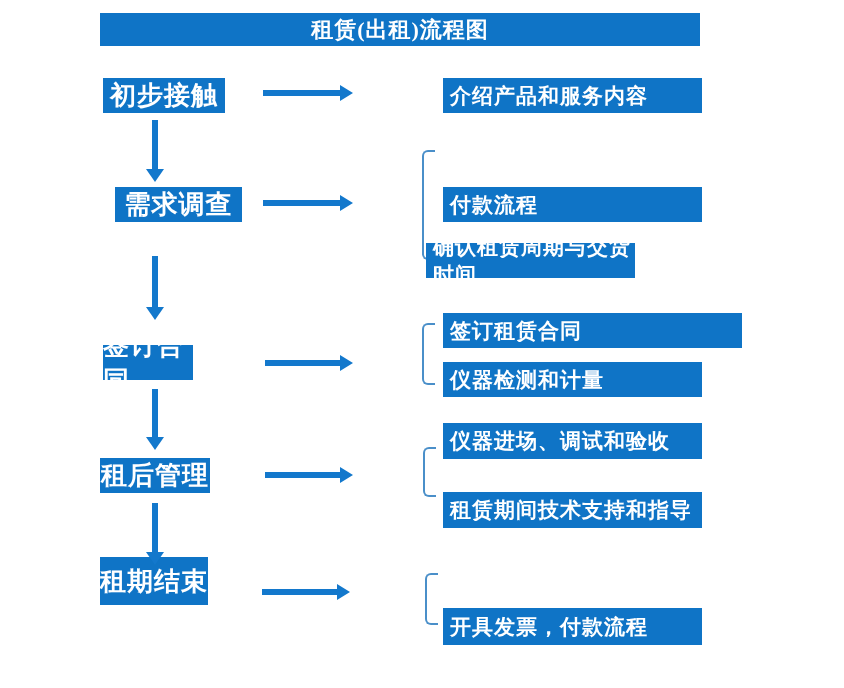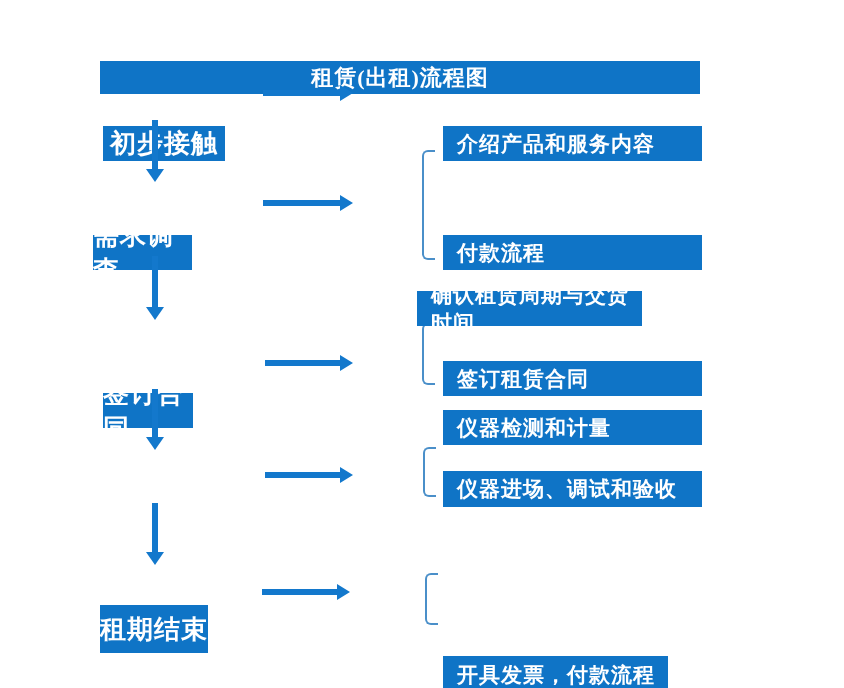--- a/index.html
+++ b/index.html
@@ -13,24 +13,23 @@
   }
   .bluebox {
     position: absolute;
     background: var(--box-blue, #0f74c6);
     color: var(--text-white, #ffffff);
     font-weight: bold;
     display: flex;
     align-items: center;
     box-sizing: border-box;
     letter-spacing: 1px;
-    margin-top: 48px;
   }
   .bluebox.centered { justify-content: center; }
-  .bluebox.lefted { padding-left: 14px; }
+  .bluebox.lefted { padding-left: 7px; }
   .title-bar { font-size: 22px; }
   .step-box { font-size: 26px; }
   .detail-box { font-size: 21px; }
 
   .harrow {
     position: absolute;
     height: 16px;
     display: flex;
     align-items: center;
   }
@@ -66,22 +65,23 @@
   }
 </style>
 </head>
 <body>
 
 <div class="canvas">
 
   <div class="bluebox centered title-bar" style="left:100px; top:13px; width:600px; height:33px;">租赁(出租)流程图</div>
 
   <div class="bluebox centered step-box" style="left:103px; top:78px; width:122px; height:35px;">初步接触</div>
-  <div class="bluebox centered step-box" style="left:93px; top:187px; width:99px; height:35px;">需求调查</div>
+  <div class="bluebox centered step-box" style="left:115px; top:187px; width:127px; height:35px;">需求调查</div>
   <div class="bluebox centered step-box" style="left:103px; top:345px; width:90px; height:35px;">签订合同</div>
+  <div class="bluebox centered step-box" style="left:100px; top:458px; width:110px; height:35px;">租后管理</div>
   <div class="bluebox centered step-box" style="left:100px; top:557px; width:108px; height:48px;">租期结束</div>
 
   <div class="varrow" style="left:146px; top:120px; height:62px;">
     <div class="shaft"></div>
     <div class="head"></div>
   </div>
   <div class="varrow" style="left:146px; top:256px; height:64px;">
     <div class="shaft"></div>
     <div class="head"></div>
   </div>
@@ -116,22 +116,23 @@
   </div>
 
   <div class="bracket" style="left:422px; top:150px; height:110px;"></div>
   <div class="bracket" style="left:422px; top:323px; height:62px;"></div>
   <div class="bracket" style="left:423px; top:447px; height:50px;"></div>
   <div class="bracket" style="left:425px; top:573px; height:52px;"></div>
 
   <div class="bluebox lefted detail-box" style="left:443px; top:78px; width:259px; height:35px;">介绍产品和服务内容</div>
 
   <div class="bluebox lefted detail-box" style="left:443px; top:187px; width:259px; height:35px;">付款流程</div>
-  <div class="bluebox lefted detail-box" style="left:417px; top:243px; width:225px; height:35px;">确认租赁周期与交货时间</div>
+  <div class="bluebox lefted detail-box" style="left:426px; top:243px; width:209px; height:35px;">确认租赁周期与交货时间</div>
 
-  <div class="bluebox lefted detail-box" style="left:443px; top:313px; width:259px; height:35px;">签订租赁合同</div>
+  <div class="bluebox lefted detail-box" style="left:443px; top:313px; width:299px; height:35px;">签订租赁合同</div>
   <div class="bluebox lefted detail-box" style="left:443px; top:423px; width:259px; height:36px;">仪器进场、调试和验收</div>
 
   <div class="bluebox lefted detail-box" style="left:443px; top:362px; width:259px; height:35px;">仪器检测和计量</div>
+  <div class="bluebox lefted detail-box" style="left:443px; top:492px; width:259px; height:36px;">租赁期间技术支持和指导</div>
 
-  <div class="bluebox lefted detail-box" style="left:443px; top:608px; width:225px; height:37px;">开具发票，付款流程</div>
+  <div class="bluebox lefted detail-box" style="left:443px; top:608px; width:259px; height:37px;">开具发票，付款流程</div>
 
 </div>
 
 </body></html>

